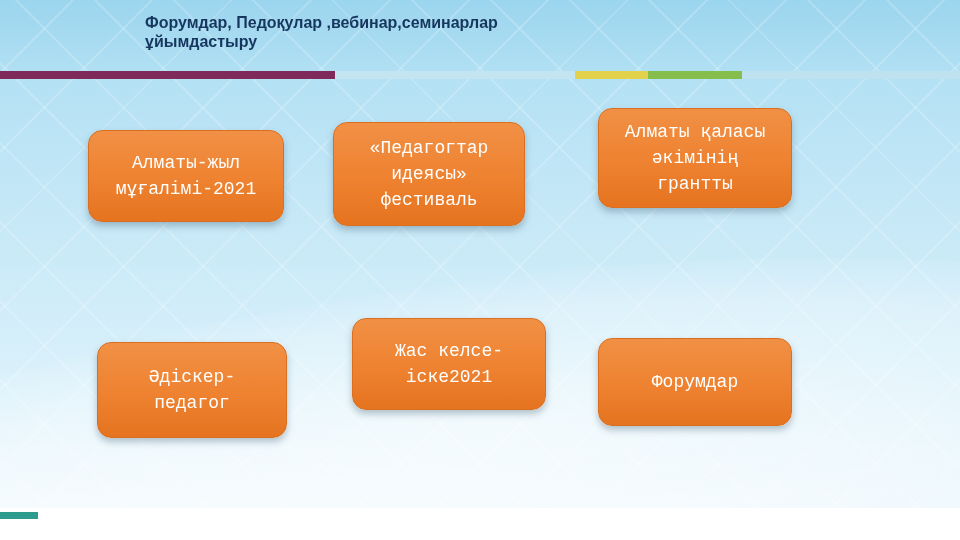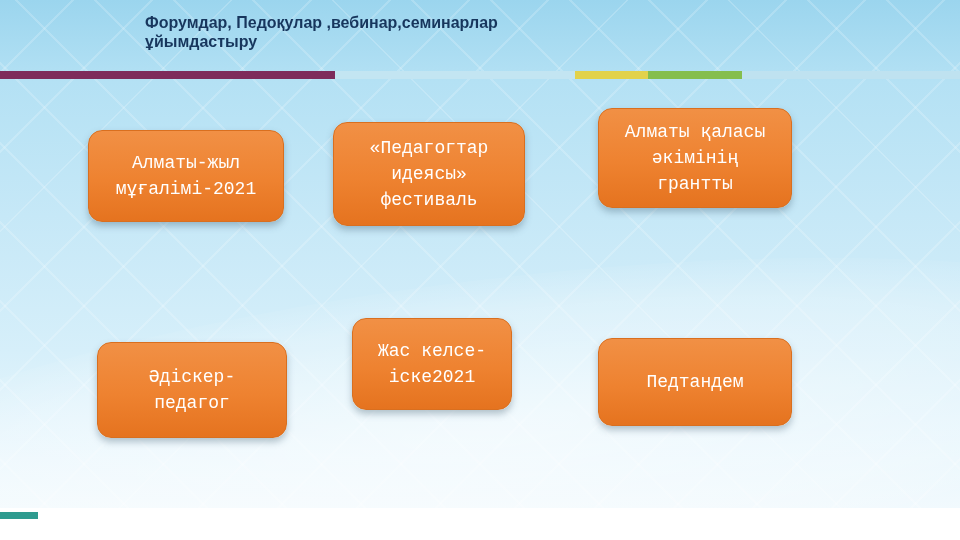--- a/index.html
+++ b/index.html
@@ -120,24 +120,24 @@
     <span class="card-label">Алматы қаласы
 әкімінің
 грантты</span>
   </div>
 
   <div class="card" style="left:97px; top:342px; width:190px; height:96px;">
     <span class="card-label">Әдіскер-
 педагог</span>
   </div>
 
-  <div class="card" style="left:352px; top:318px; width:160px; height:92px;">
+  <div class="card" style="left:352px; top:318px; width:194px; height:92px;">
     <span class="card-label">Жас келсе-
 іске2021</span>
   </div>
 
   <div class="card" style="left:598px; top:338px; width:194px; height:88px;">
-    <span class="card-label">Педтандем</span>
+    <span class="card-label">Форумдар</span>
   </div>
 
   <div class="footer"></div>
   <div class="footer-accent"></div>
 </div>
 
 </body></html>

